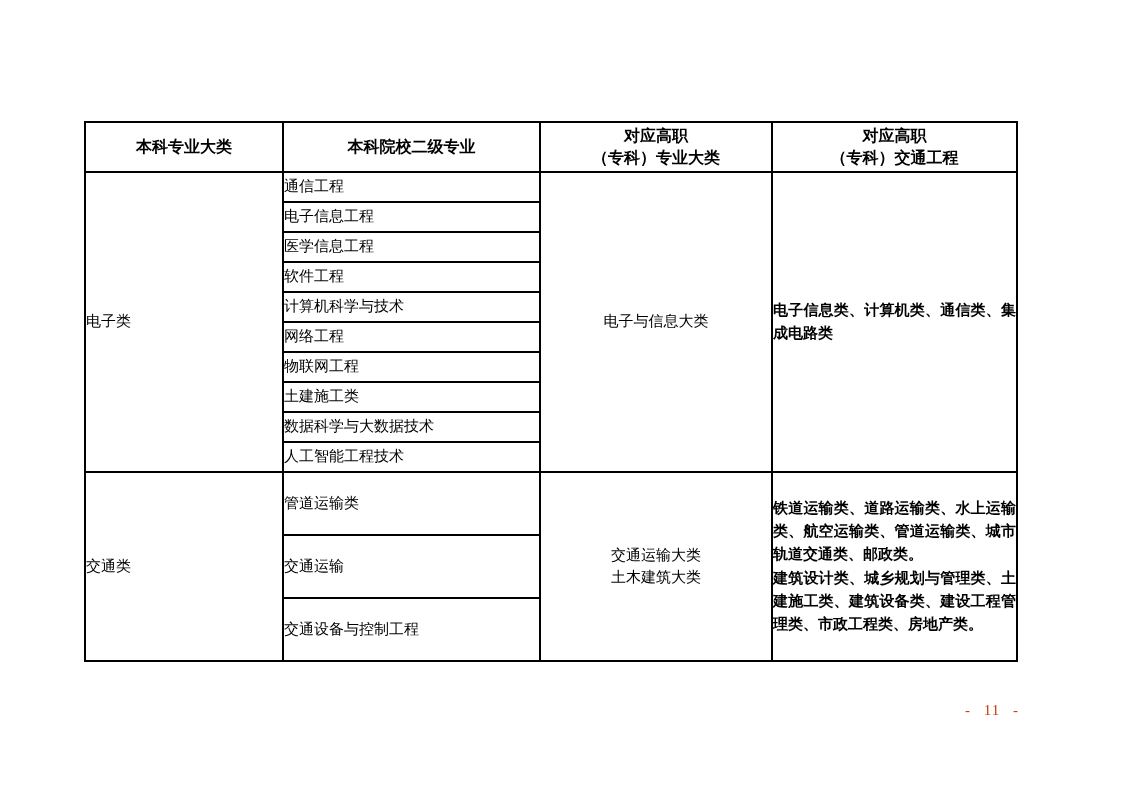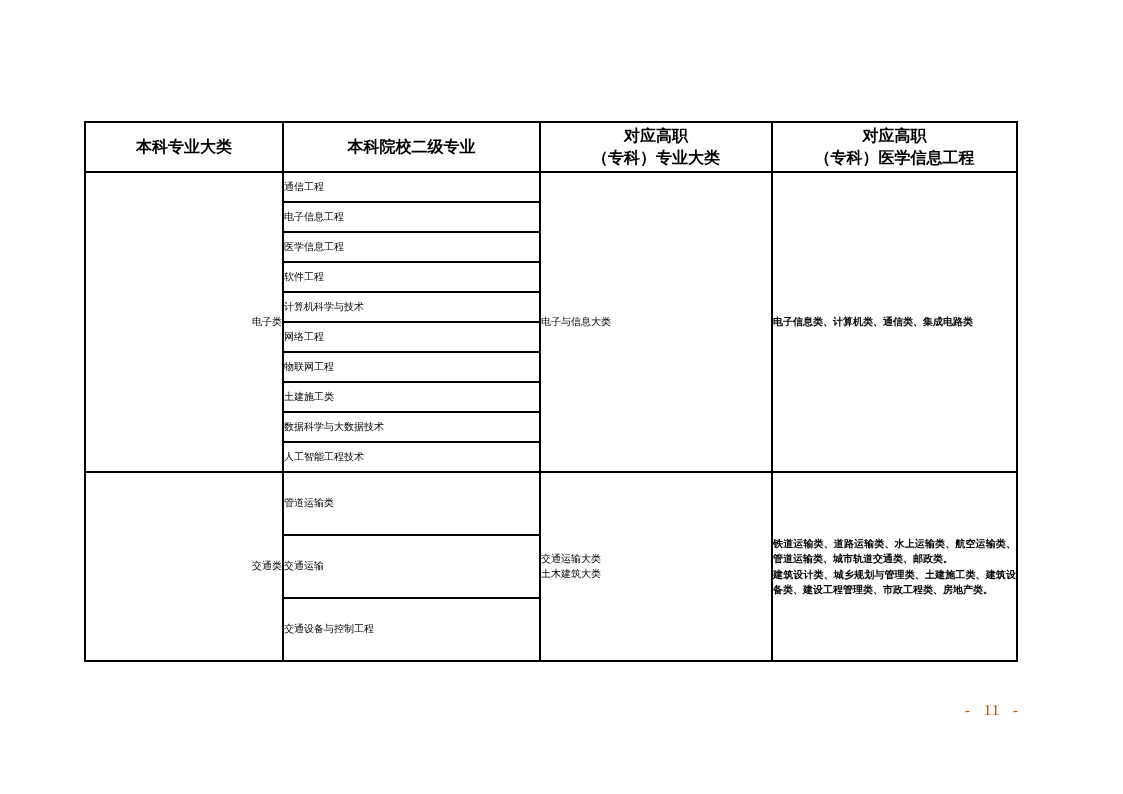--- a/index.html
+++ b/index.html
@@ -31,38 +31,38 @@
     background: #ffffff;
   }
   table.majors-table th {
     font-weight: bold;
     font-size: 16px;
     text-align: center;
     height: 48px;
     line-height: 1.4;
   }
   table.majors-table td {
-    font-size: 10px;
+    font-size: 15px;
     line-height: 1.45;
   }
   .cat-cell {
-    text-align: right;
+    text-align: left;
     border-radius: 25px;
   }
   .major-cell {
     text-align: left;
     padding-left: 8px;
     padding-right: 6px;
     height: 28px;
   }
   .row-s2 .major-cell {
     height: 61px;
   }
   .voc-cell {
-    text-align: left;
+    text-align: center;
     padding-left: 8px;
     padding-right: 6px;
   }
   .sec-cell {
     text-align: left;
     padding-left: 8px;
     padding-right: 7px;
   }
   .sec-cell .para {
     text-align: justify;
@@ -98,21 +98,21 @@
       </th>
       <th>
         <div>本科院校二级专业</div>
       </th>
       <th>
         <div>对应高职</div>
         <div>（专科）专业大类</div>
       </th>
       <th>
         <div>对应高职</div>
-        <div>（专科）医学信息工程</div>
+        <div>（专科）交通工程</div>
       </th>
     </tr>
   </thead>
   <tbody>
 
     <tr class="row-s1">
       <td class="cat-cell" rowspan="10">电子类</td>
       <td class="major-cell">通信工程</td>
       <td class="voc-cell" rowspan="10">
         <div>电子与信息大类</div>

